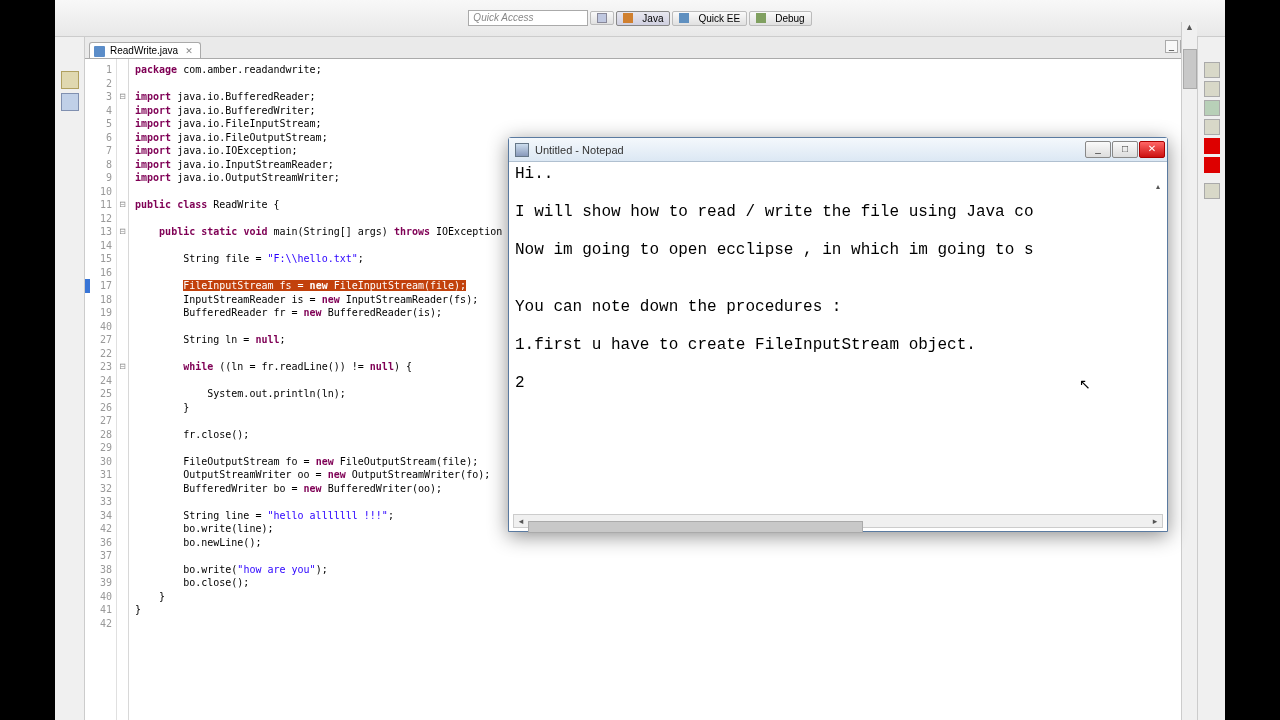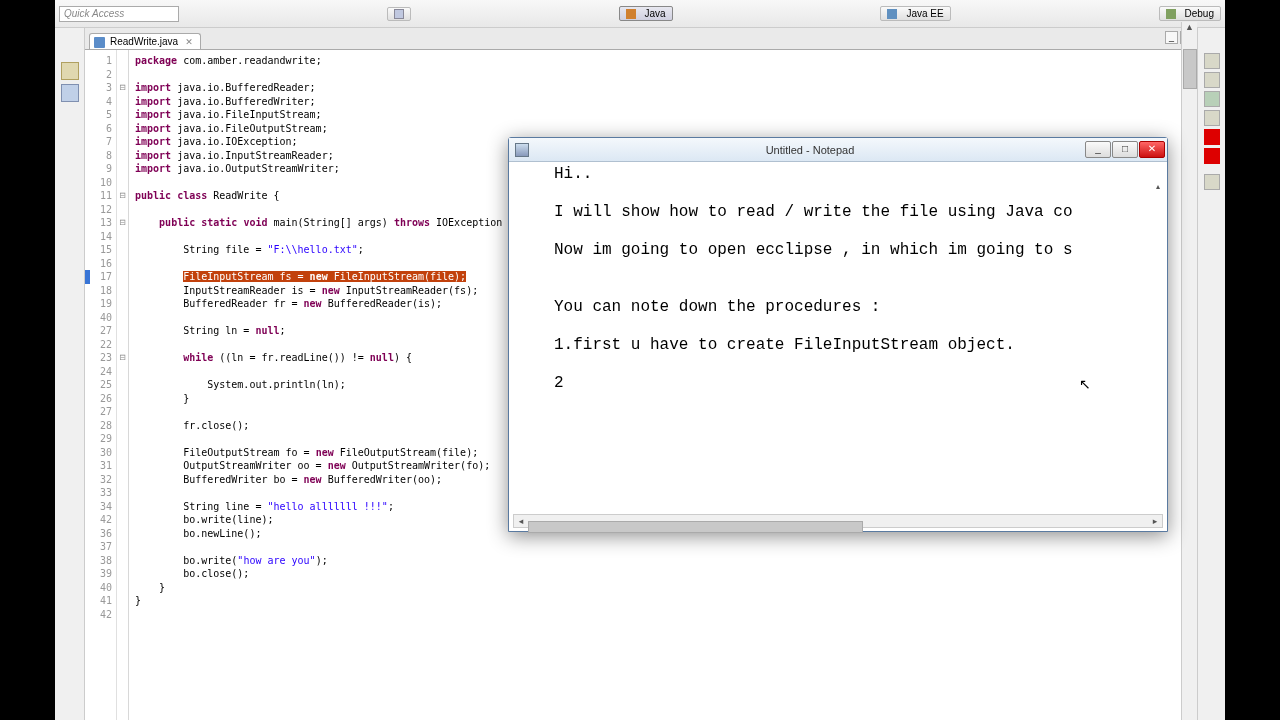--- a/index.html
+++ b/index.html
@@ -1,20 +1,20 @@
 <!DOCTYPE html>
 <html><head>
 <meta charset="utf-8">
 <style>
 * { margin: 0; padding: 0; box-sizing: border-box; }
 body { font-family: Tahoma, sans-serif; font-size: 11px; background: #000; width: 1280px; height: 720px; overflow: hidden; position: relative; }
 
 .desktop { position: absolute; left: 55px; top: 0; width: 1170px; height: 720px; background: #f0f0f0; }
 
-.toolbar-top { height: 28px; background: linear-gradient(#f8f8f8,#e8e8e8); border-bottom: 1px solid #ccc; display: flex; align-items: center; justify-content: space-between; padding: 0 4px; gap: 2px; }
+.toolbar-top { height: 37px; background: linear-gradient(#f8f8f8,#e8e8e8); border-bottom: 1px solid #ccc; display: flex; align-items: center; justify-content: center; padding: 0 4px; gap: 2px; }
 .quick-access { width: 120px; height: 16px; border: 1px solid #aaa; background: #fff; font-size: 10px; color: #888; font-style: italic; padding: 0 4px; line-height: 14px; }
 .persp-btn { padding: 1px 6px; border: 1px solid #bbb; background: linear-gradient(#fafafa,#e0e0e0); font-size: 10px; border-radius: 2px; display:inline-flex; align-items:center; gap:9px;}
 .persp-btn.sel { border-color: #888; background: linear-gradient(#e8e8f0,#d0d0e0); }
 .pico { width:10px; height:10px; display:inline-block; }
 
 .workspace { display: flex; height: calc(100% - 20px); }
 .left-gutter { width: 30px; background: #f0f0f0; border-right: 1px solid #ccc; padding-top: 30px; }
 .left-gutter .gicon { width:18px; height:18px; margin: 4px auto; display:block; background:#e0d8b0; border:1px solid #b0a060; }
 
 .editor-area { flex: 1; background: #fff; display:flex; flex-direction:column; }
@@ -44,27 +44,27 @@
 .ric.plain { background:#d8d8c8; border:1px solid #aaa; }
 
 .vscroll { position:absolute; right:28px; top:22px; width:16px; bottom:0; background:#f0f0f0; border-left:1px solid #ccc;}
 .vscroll .thumb{width:14px;height:40px;background:#c8c8c8;border:1px solid #aaa;margin:14px 0 0 1px;}
 .vscroll .arr{height:13px;font-size:9px;text-align:center;color:#555;}
 
 
 .notepad { position:absolute; left:508px; top:137px; width:660px; height:395px; background:#fff; border:1px solid #5a7aa0; box-shadow:0 4px 20px rgba(0,0,0,0.45); border-radius:3px 3px 0 0;}
 .np-title { height:24px; background:linear-gradient(#f4f8fc,#dce8f4); display:flex; align-items:center; padding:0 2px 0 6px; border-bottom:1px solid #b0c0d0;}
 .np-title .nicon { width:14px; height:14px; background:linear-gradient(#cde,#89b); border:1px solid #678; margin-right:6px;}
-.np-title .ttxt { flex:1; font-size:11px; color:#333;text-align:center;}
+.np-title .ttxt { flex:1; font-size:11px; color:#333;}
 .np-btns { display:flex; gap:1px;}
 .np-btn { width:26px; height:17px; border:1px solid #888; background:linear-gradient(#fafafa,#ddd); border-radius:2px; font-size:10px; text-align:center; line-height:14px; color:#333;}
 .np-btn.close { background:linear-gradient(#f66,#c11); color:#fff; border-color:#a00;}
 .np-menu { height:20px; padding:2px 4px; border-bottom:1px solid #e0e0e0;}
 .np-menu span { padding:2px 8px; font-size:11px;}
-.np-body { padding:3px 6px; font-family:Consolas,'Courier New',monospace; font-size:16px; line-height:19px; white-space:pre; color:#000; height:calc(100% - 60px); overflow:hidden; position:relative;margin-left:39px;}
+.np-body { padding:3px 6px; font-family:Consolas,'Courier New',monospace; font-size:16px; line-height:19px; white-space:pre; color:#000; height:calc(100% - 60px); overflow:hidden; position:relative;}
 .np-hscroll { position:absolute; left:4px; right:4px; bottom:3px; height:14px; background:#f0f0f0; border:1px solid #ccc; display:flex; align-items:center;}
 .np-hscroll .harr{width:14px; text-align:center; font-size:9px; color:#555;}
 .np-hscroll .htrack{flex:1; position:relative;}
 .np-hscroll .hthumb{position:absolute; left:0; width:335px; height:12px; background:#c8c8c8; border:1px solid #aaa;}
 .np-vscroll { position:absolute; right:2px; top:44px; bottom:18px; width:14px;}
 .np-vscroll .varr{height:13px; font-size:8px; text-align:center; color:#555;}
 .cursor-ptr { position:absolute; font-size:14px; color:#000; pointer-events:none;}
 </style>
 </head>
 <body>
@@ -74,21 +74,21 @@
     <div class="quick-access" placeholder="Quick Access"><span>Quick Access</span></div>
     <span class="persp-btn">
         <span class="pico" style="background:#c0c8e0;border:1px solid #889;"></span>
       </span>
     <span class="persp-btn sel">
         <span class="pico" style="background:#d08030;"></span>
         <span>Java</span>
       </span>
     <span class="persp-btn">
         <span class="pico" style="background:#6090c0;"></span>
-        <span>Java EE</span>
+        <span>Quick EE</span>
       </span>
     <span class="persp-btn">
         <span class="pico" style="background:#80a060;"></span>
         <span>Debug</span>
       </span>
   </div>
 
   <div class="workspace">
     <div class="left-gutter">
       <span class="gicon"></span>

